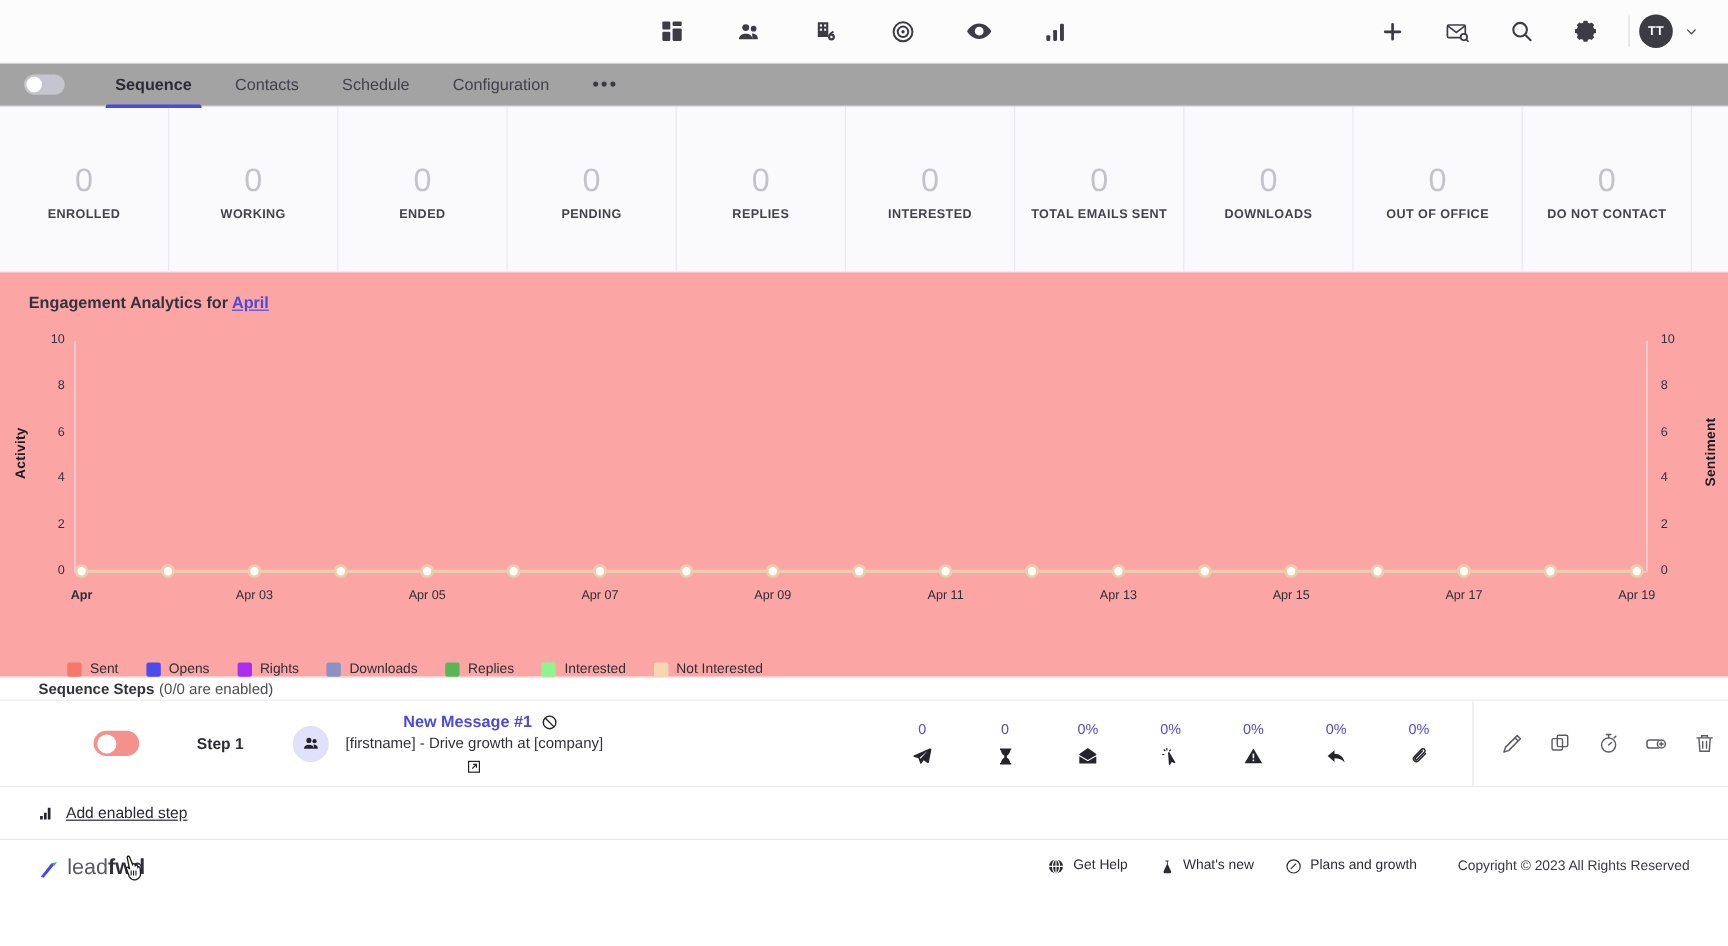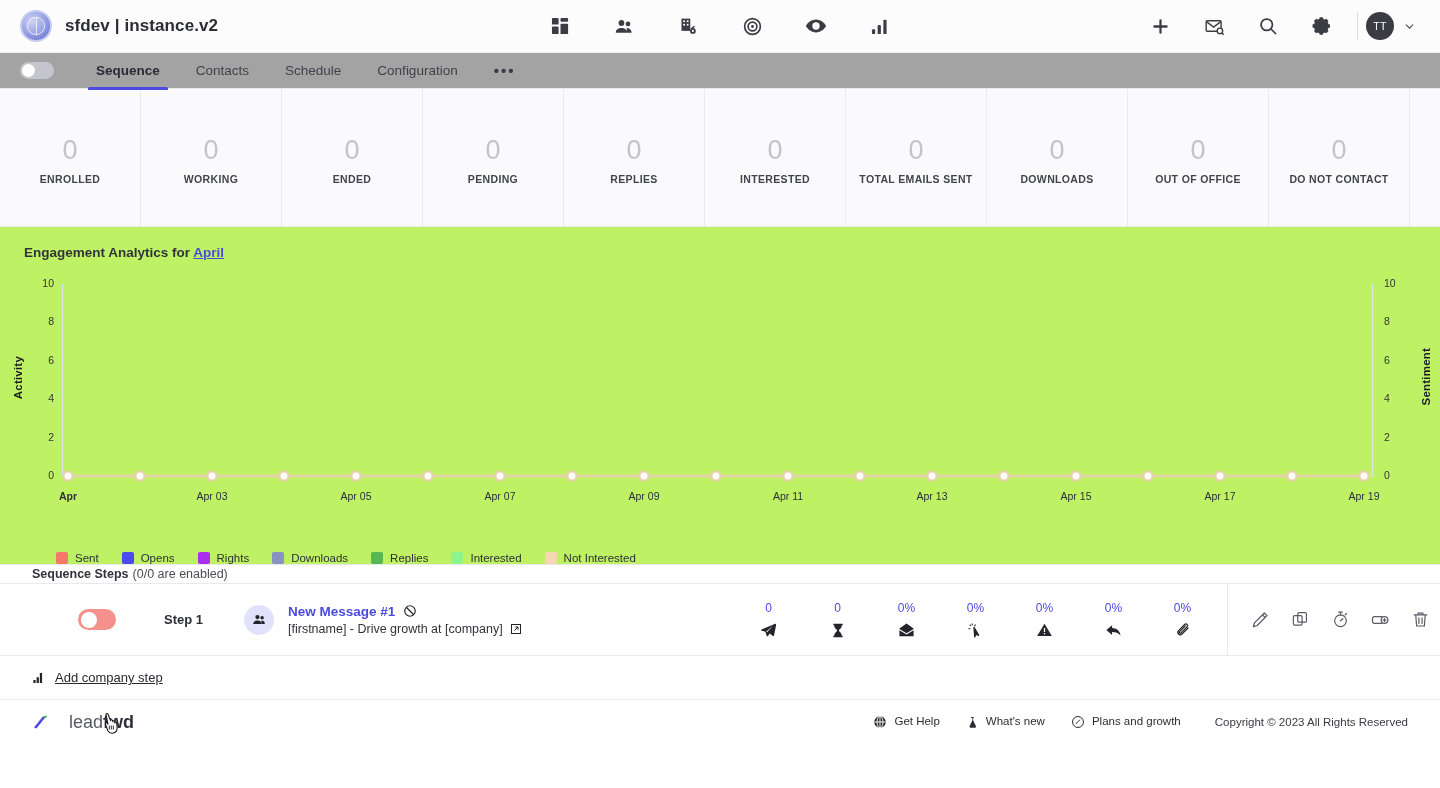--- a/index.html
+++ b/index.html
@@ -44,21 +44,21 @@
   .topbar-right {
     margin-left:auto; display:flex; align-items:center; gap:0; z-index:2;
   }
   .r-ico {
     width:54px; height:53px; display:flex; align-items:center; justify-content:center;
     color:#3c3c45; cursor:pointer;
   }
   .vdiv { width:1px; height:26px; background:#d9d9e2; margin:0 8px; }
   .avatar {
     width:28px; height:28px; border-radius:50%; background:#3b3b44; color:#fff;
-    font-size:10.5px; font-weight:400; display:flex; align-items:center; justify-content:center;
+    font-size:10.5px; font-weight:700; display:flex; align-items:center; justify-content:center;
     letter-spacing:.3px;
   }
   .caret { margin-left:9px; margin-right:4px; color:#4a4a55; cursor:pointer; display:flex; }
 
   
   .tabbar {
     height:36px; display:flex; align-items:center; padding:0 20px; gap:0;
     border-bottom:1px solid #e8e8ef; background:#a3a3a3; position:relative;
   }
   .toggle-sm {
@@ -87,21 +87,21 @@
     align-items:center; justify-content:center; gap:9px; padding-top:6px;
   }
   .stat:first-child { flex:0 0 141px; }
   .stat-num { font-size:27px; color:#c3c3cb; font-weight:400; line-height:1; }
   .stat-lbl {
     font-size:10.5px; font-weight:700; letter-spacing:.35px; color:#43434d;
     white-space:nowrap; text-transform:uppercase;
   }
 
   
-  .chart-wrap { padding:18px 0 0 0; background:#bef264; }
+  .chart-wrap { padding:18px 0 0 0; background:#fca5a5; }
   .chart-title { font-size:13.5px; font-weight:700; color:#33333d; padding:0 24px; }
   .chart-title a { color:#4b49e0; font-weight:700; text-decoration:underline; }
   .plot { position:relative; height:270px; margin-top:16px; }
   .ytick {
     position:absolute; font-size:10.5px; color:#33333b; text-align:right; width:30px;
   }
   .ytick.right { text-align:left; width:30px; }
   .axis-name {
     position:absolute; font-size:11.5px; font-weight:700; color:#1d1d24;
     writing-mode:vertical-rl; transform:rotate(180deg); letter-spacing:.2px;
@@ -137,57 +137,53 @@
   .toggle-red i {
     position:absolute; top:2.5px; left:2.5px; width:16px; height:16px; border-radius:50%;
     background:#fff; display:block;
   }
   .step-lbl { font-size:13px; font-weight:700; color:#2d2d36; margin-left:48px; width:46px; }
   .step-av {
     width:30px; height:30px; border-radius:50%; background:#e2e1fb; margin-left:34px;
     display:flex; align-items:center; justify-content:center; color:#23232b; flex:none;
   }
   .step-txt { margin-left:14px; }
-  .step-t1 { display:flex; align-items:center; gap:8px; }
+  .step-t1 { display:flex; align-items:center; gap:8px;margin-left:48px; }
   .step-t1 a { font-size:13.5px; font-weight:700; color:#4b49e0; text-decoration:none; cursor:pointer;}
-  .step-t2 { font-size:12.5px; color:#32323b; margin-top:3px; display:flex; align-items:center; gap:7px; }
+  .step-t2 { font-size:12.5px; color:#32323b; margin-top:3px; display:flex; align-items:center; gap:7px;flex-direction:column; }
 
   .metrics { margin-left:auto; display:flex; }
   .metric {
     width:69px; display:flex; flex-direction:column; align-items:center; gap:7px; cursor:pointer;
   }
   .metric b { font-size:12px; font-weight:400; color:#4b49e0; }
   .metric .mi { color:#24242c; display:flex; }
   .actions { display:flex; align-items:center; border-left:1px solid #e8e8ef; margin-left:10px; padding-left:12px; height:72px; }
   .act { width:40px; height:72px; display:flex; align-items:center; justify-content:center; color:#5b5b66; cursor:pointer; }
 
   .addstep { height:44px; display:flex; align-items:center; padding-left:32px; gap:9px; background:#fff; border-bottom:1px solid #e8e8ef;}
   .addstep a { font-size:13px; color:#2a2a33; text-decoration:underline; cursor:pointer; }
 
   
   .footer {
     height:44px; display:flex; align-items:center; padding:0 32px; background:#fff;
   }
-  .logo { display:flex; align-items:center; gap:17px; }
+  .logo { display:flex; align-items:flex-end; gap:4px; }
   .logo span { font-size:18px; color:#5a5a66; }
   .logo span b { color:#2f2f3a; font-weight:700; }
   .fr { margin-left:auto; display:flex; align-items:center; gap:26px; }
   .flink { display:flex; gap:7px; font-size:11.5px; color:#2c2c35; cursor:pointer; }
   .fcopy { font-size:11.5px; color:#3a3a44; margin-left:8px; }
 
   .cursor { position:absolute; z-index:50; pointer-events:none; }
 </style>
 </head>
 <body>
 
 <div class="topbar">
-  <div class="brand">
-    <div class="globe"></div>
-    <div class="brand-title">sfdev | instance.v2</div>
-  </div>
 
   <div class="topnav-center">
     <div class="nav-ico">
       <svg width="19" height="19" viewBox="0 0 20 20" fill="currentColor">
           <rect x="1" y="1" width="7" height="7" rx="1"></rect>
           <rect x="10" y="1" width="8" height="4" rx="1"></rect>
           <rect x="10" y="7" width="8" height="11" rx="1"></rect>
           <rect x="1" y="10" width="7" height="8" rx="1"></rect>
         </svg>
     </div>
@@ -549,21 +545,21 @@
     </div>
   </div>
 </div>
 
 <div class="addstep">
   <span style="display:flex;color:#23232b;">
     <svg width="14" height="14" viewBox="0 0 20 20" fill="currentColor">
         <path d="M2 17h3.2v-4H2zM6.6 17h3.2V9H6.6zM11.2 17h3.2V3h-3.2z"></path>
       </svg>
   </span>
-  <a>Add company step</a>
+  <a>Add enabled step</a>
 </div>
 
 <div class="footer">
   <div class="logo">
     <svg width="20" height="16" viewBox="0 0 24 20">
       <path d="M2 17L13 3l3 1.5L5 18z" fill="#4b49e0"></path>
       <path d="M13 3l6-1-3 3.5z" fill="#3fae5a"></path>
     </svg>
     <span><span>lead</span><b>fwd</b></span>
   </div>

